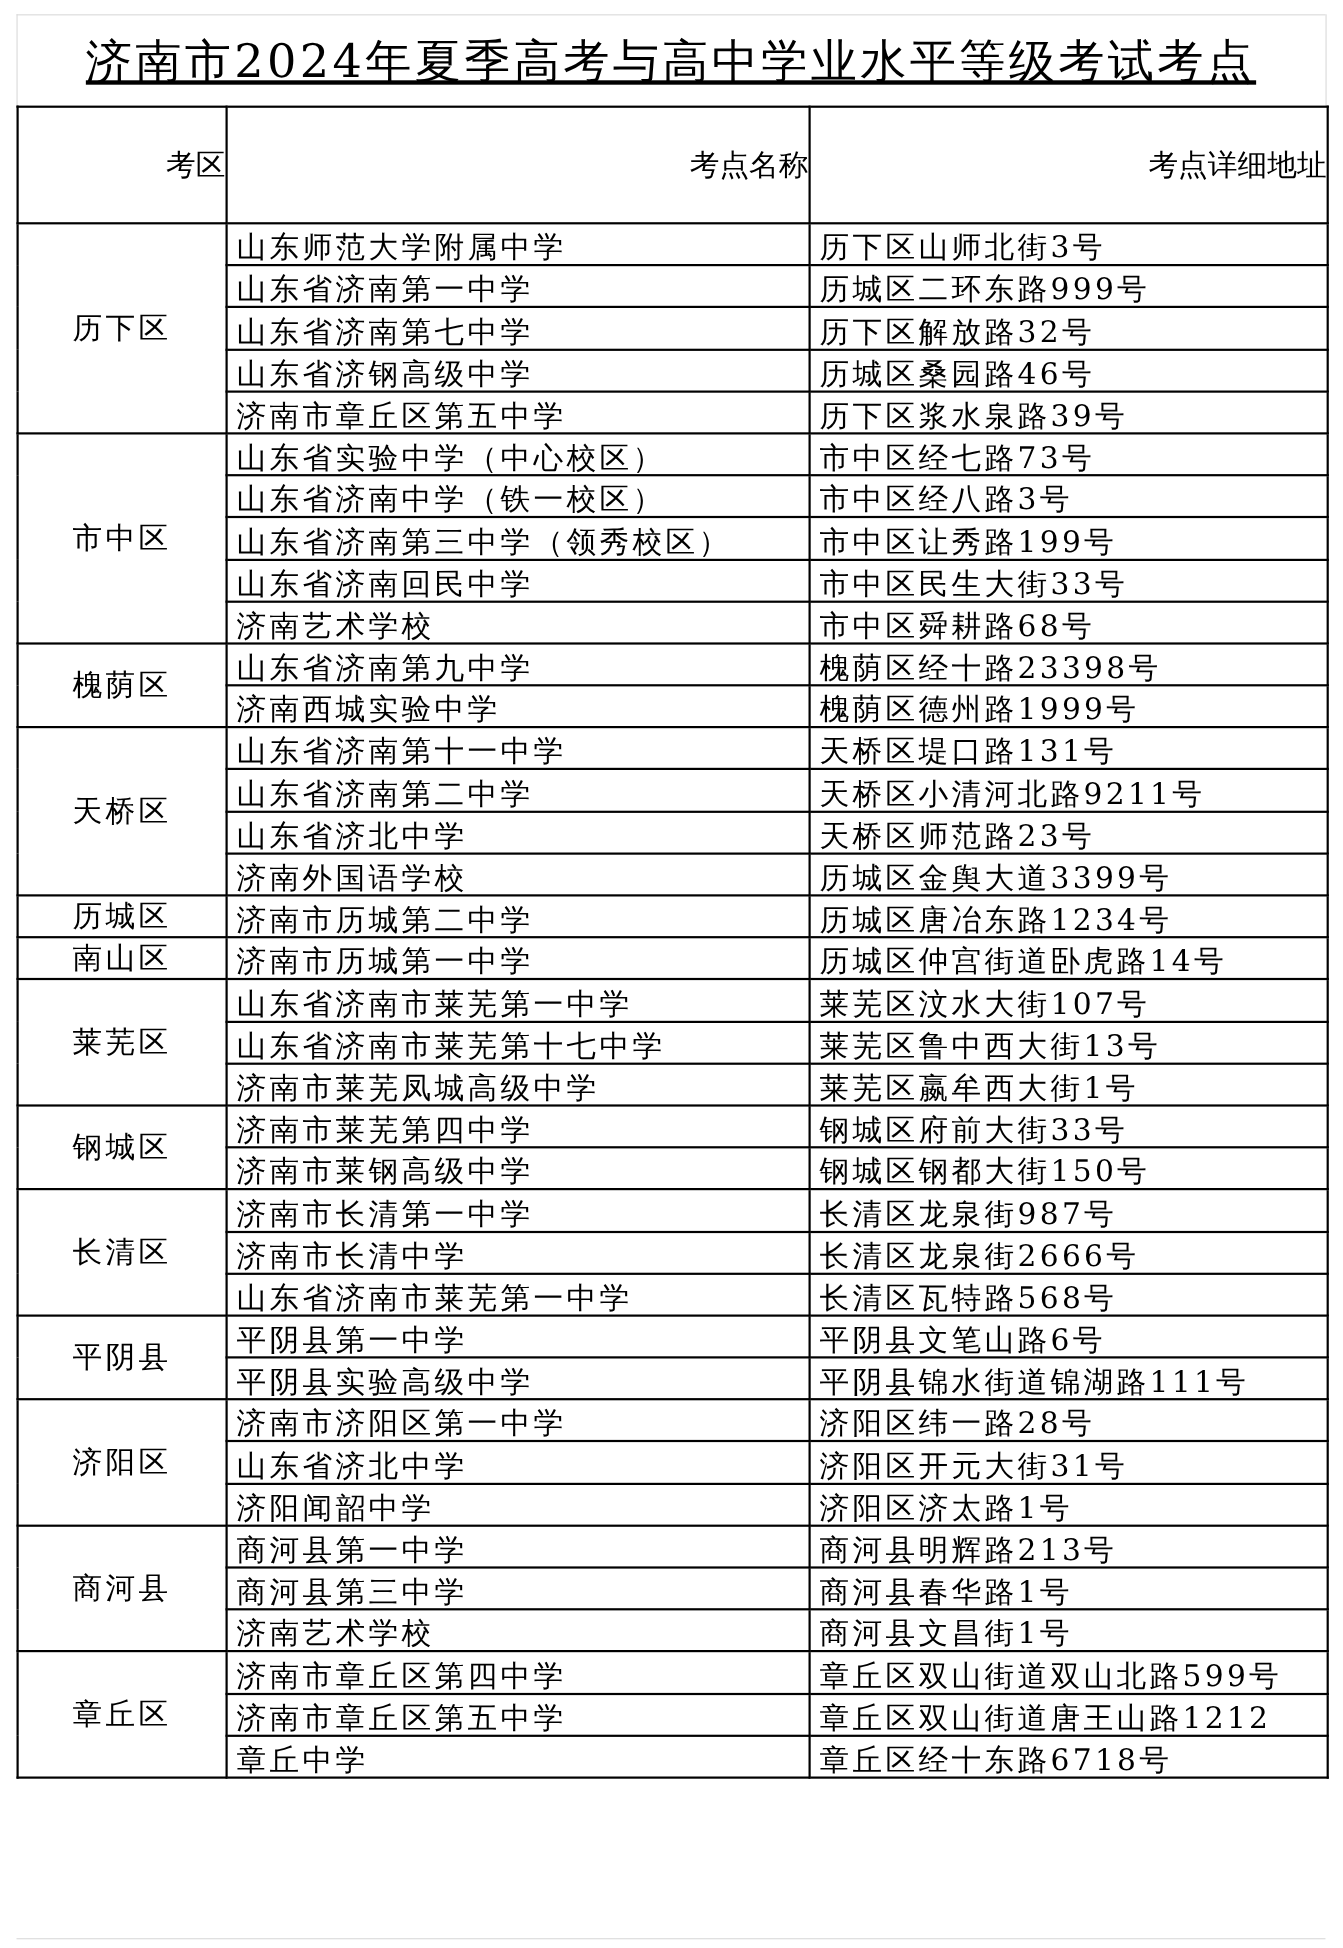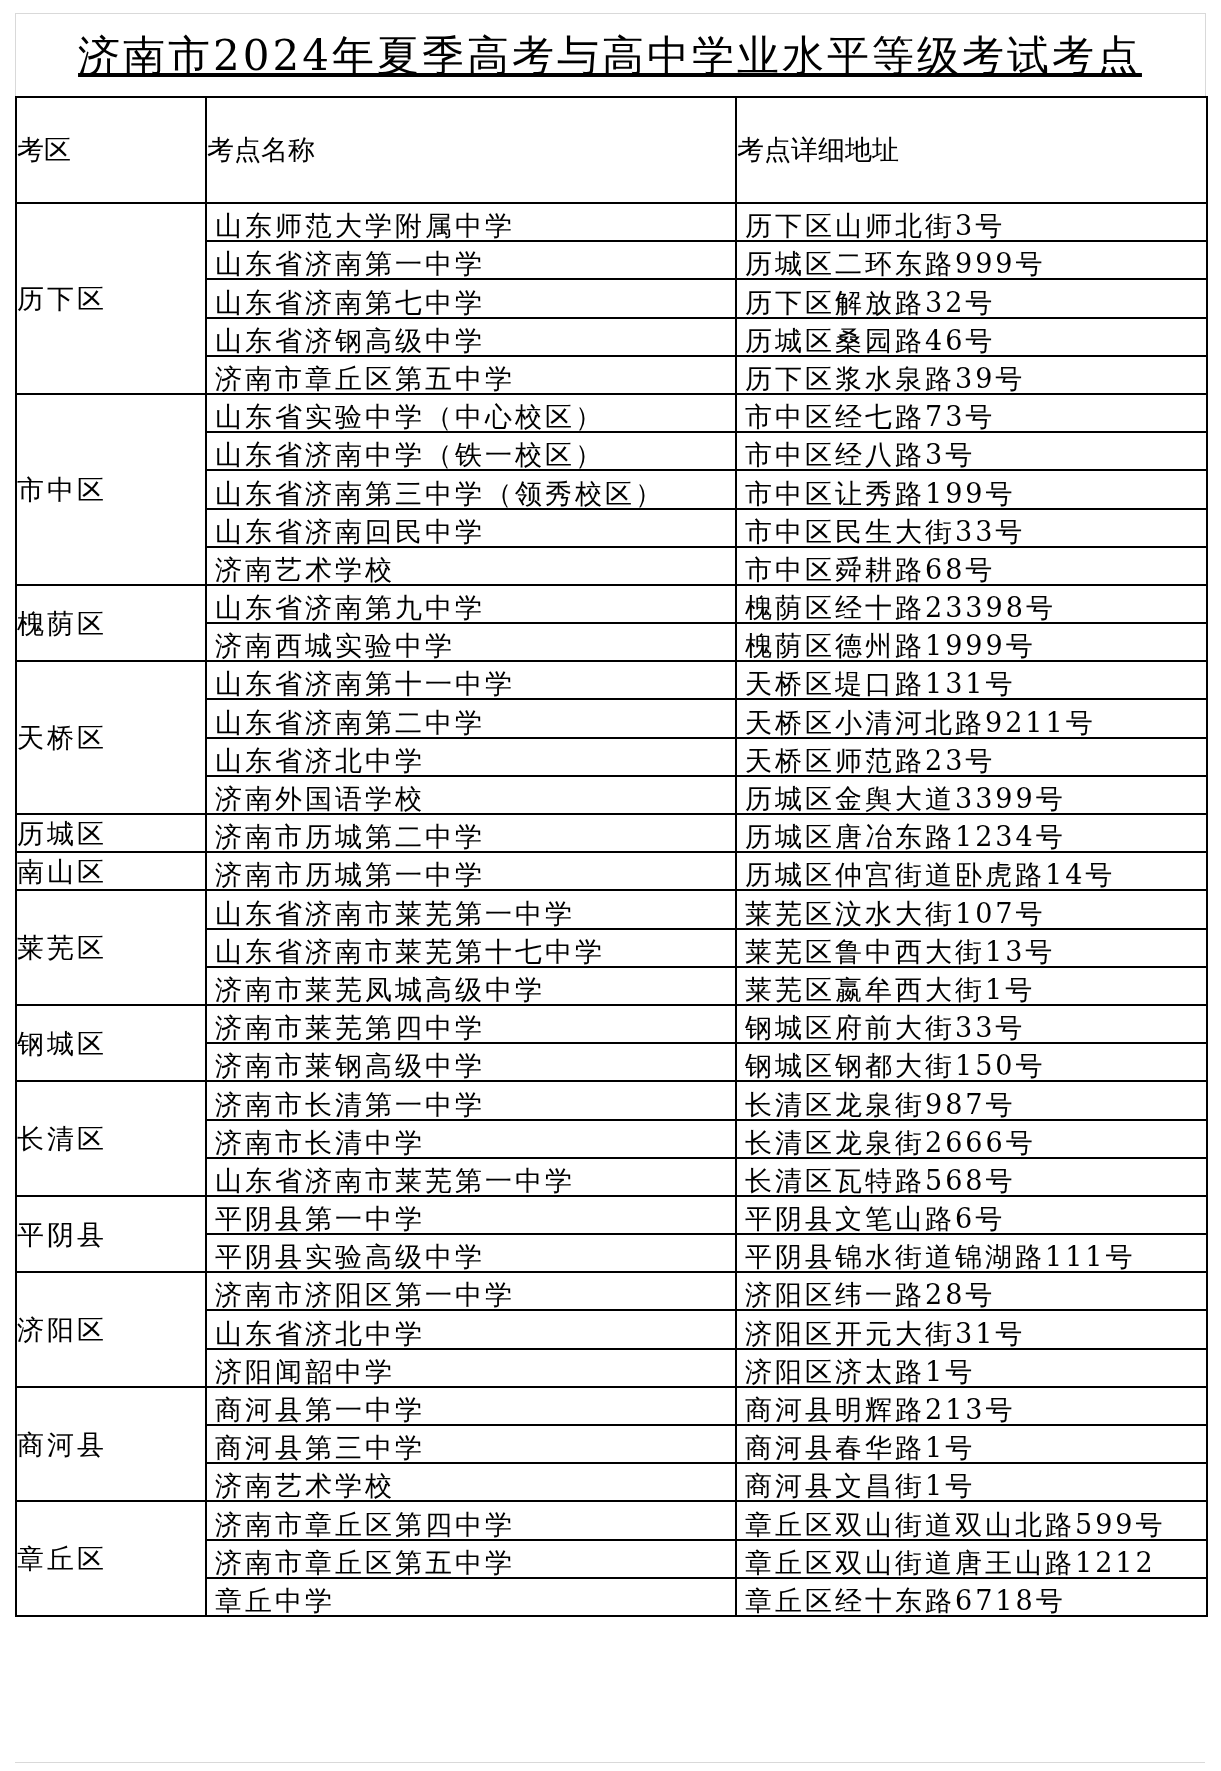--- a/index.html
+++ b/index.html
@@ -8,23 +8,23 @@
   .sheet-grid-top { position: absolute; left: 15px; top: 13px; width: 1190px; height: 0; border-top: 1px solid #d9d9d9; }
   .sheet-grid-left { position: absolute; left: 15px; top: 13px; width: 0; height: 84px; border-left: 1px solid #d9d9d9; }
   .sheet-grid-right { position: absolute; left: 1205px; top: 13px; width: 0; height: 84px; border-left: 1px solid #d9d9d9; }
   .sheet-grid-bottom { position: absolute; left: 15px; top: 1762px; width: 1190px; height: 0; border-top: 1px solid #d9d9d9; }
   .title { position: absolute; left: 15px; top: 14px; width: 1190px; height: 83px;
            display: flex; align-items: center; justify-content: center;
            font-size: 42px; letter-spacing: 3px; white-space: nowrap; text-decoration: underline; }
   table { position: absolute; left: 15px; top: 96px; width: 1191px;
           border-collapse: collapse; table-layout: fixed; }
   td, th { border: 2px solid #000; padding: 0; font-weight: normal; }
-  th { height: 104px; font-size: 27px; text-align: left; vertical-align: middle; }
+  th { height: 104px; font-size: 27px; text-align: right; vertical-align: middle; }
   td { height: 35.2px; font-size: 27px; line-height: 1; white-space: nowrap; overflow: hidden; }
-  td.district { text-align: left; vertical-align: middle; letter-spacing: 3px; }
+  td.district { text-align: center; vertical-align: middle; letter-spacing: 3px; }
   td.name, td.addr { padding-left: 8px; vertical-align: bottom; letter-spacing: 3px; padding-bottom: 1px; }
   col.c1 { width: 190px; } col.c2 { width: 530px; } col.c3 { width: 471px; }
 </style>
 </head>
 <body>
 
 <div class="sheet-grid-top"></div>
 <div class="sheet-grid-left"></div>
 <div class="sheet-grid-right"></div>
 <div class="sheet-grid-bottom"></div>

